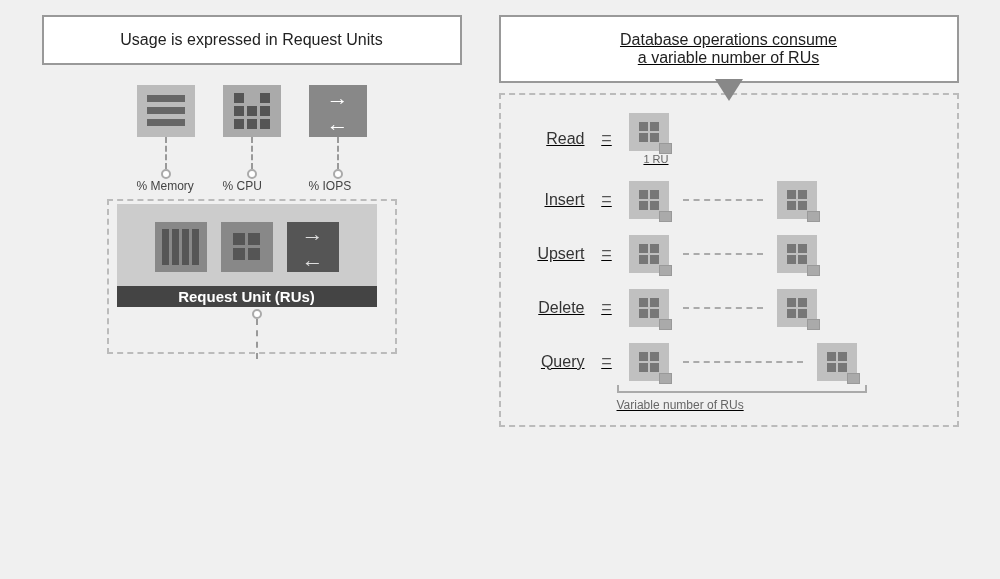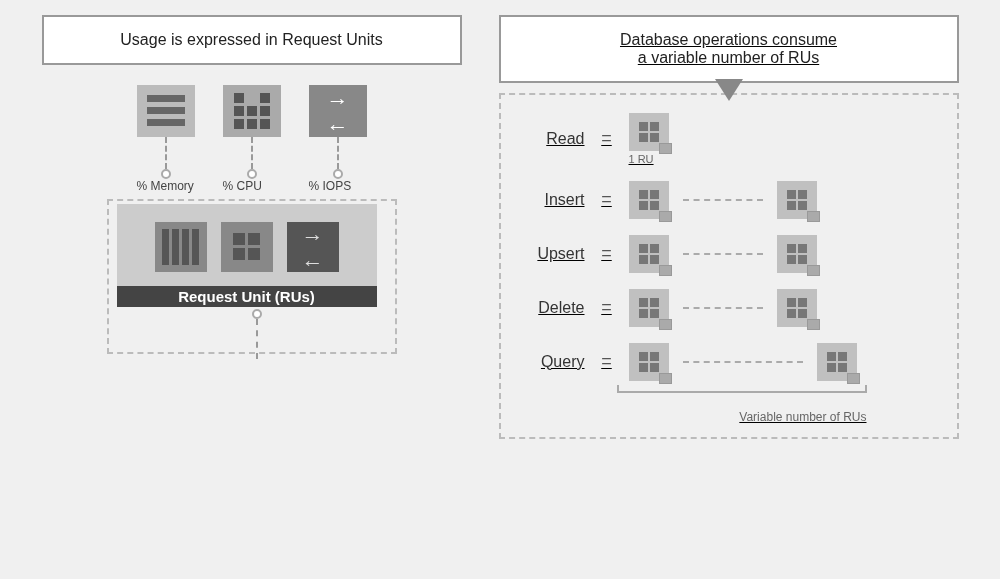--- a/index.html
+++ b/index.html
@@ -426,21 +426,21 @@
     <div class="right-content">
 
       <div class="ru-pointer">
         <div class="triangle-down"></div>
       </div>
 
       <div>
         <div class="op-row">
           <div class="op-label">Read</div>
           <div class="op-equals">=</div>
-          <div style="display:flex; flex-direction:column; align-items:flex-start;">
+          <div style="display:flex; flex-direction:column; align-items:flex-end;">
             <div class="mini-icon-wrap">
               <div class="mini-icon-inner">
                 <div class="mini-sq"></div>
                 <div class="mini-sq"></div>
                 <div class="mini-sq"></div>
                 <div class="mini-sq"></div>
               </div>
               <div class="mini-sq corner-offset"></div>
             </div>
             <div style="font-size:11px; color:#666; margin-top:2px;">1 RU</div>
@@ -541,21 +541,21 @@
               <div class="mini-sq"></div>
               <div class="mini-sq"></div>
             </div>
             <div class="mini-sq corner-offset"></div>
           </div>
         </div>
 
         <div style="display:flex; align-items:flex-start; padding-left:92px; margin-top:0;">
           <div style="border:2px solid #aaa; border-top:none; height:8px; width:250px;"></div>
         </div>
-        <div style="padding-left:92px; margin-top:14px; width:342px; text-align:right;">
+        <div style="padding-left:92px; margin-top:2px; width:342px; text-align:left;">
           <span style="font-size:12px; color:#666;">Variable number of RUs</span>
         </div>
       </div>
 
     </div>
   </div>
 
 </div>
 
 </body></html>

